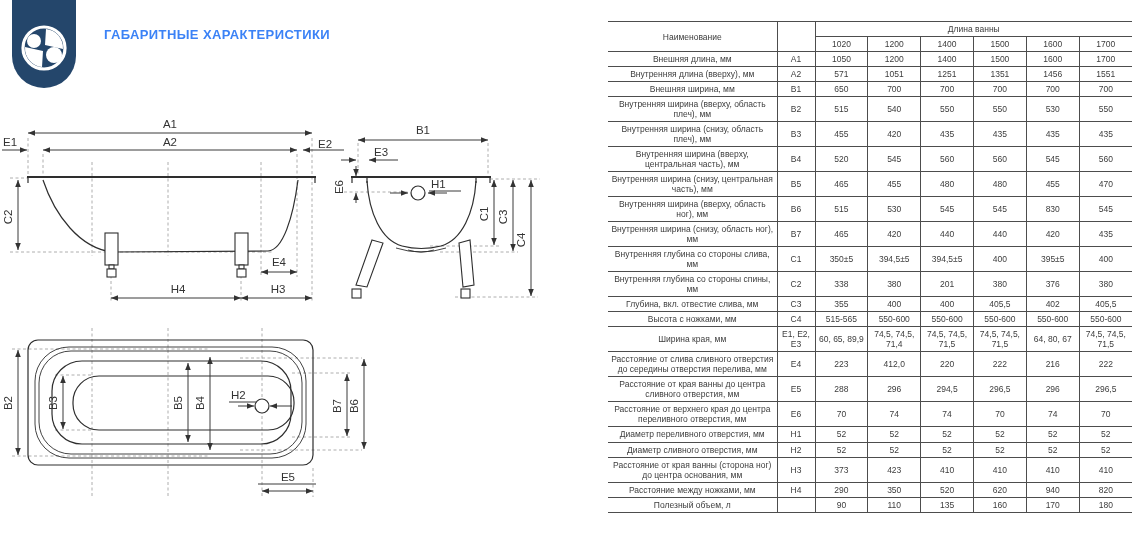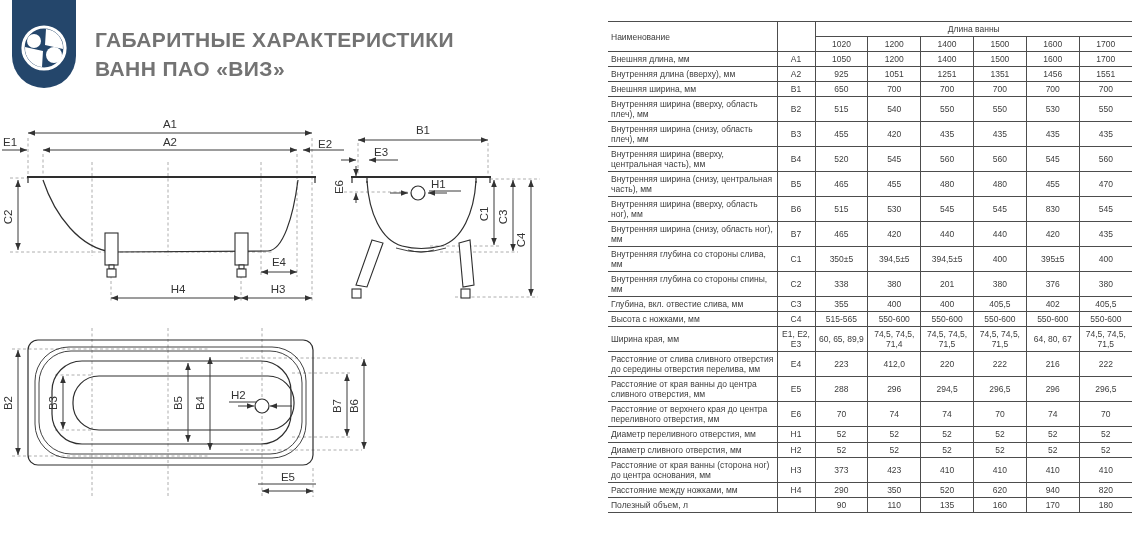--- a/index.html
+++ b/index.html
@@ -7,61 +7,60 @@
     width:1138px;height:538px;position:relative;background:#ffffff;
     font-family:"Liberation Sans",sans-serif;overflow:hidden;color:#3c3c3c;
   }
   
   .logo{
     position:absolute;left:12px;top:0;width:64px;height:88px;
     background:#24466B;border-radius:0 0 32px 32px;
   }
   .logo svg{position:absolute;left:0;top:18px;}
   .title{
-    position:absolute;left:95px;top:26px;
-    font-size:21px;font-weight:bold;line-height:1.38;
-    color:#737373;letter-spacing:0.4px;text-transform:uppercase;
+    position:absolute;left:104px;top:26px;
+    font-size:13px;font-weight:bold;line-height:1.38;
+    color:#3b82f6;letter-spacing:0.4px;text-transform:uppercase;
   }
   
   .drawings{position:absolute;left:0;top:108px;}
   .dim{stroke:#3a3a3a;stroke-width:1;fill:none;}
   .art{stroke:#2e2e2e;stroke-width:1.2;fill:none;}
   .art2{stroke:#2e2e2e;stroke-width:2;fill:none;}
   .thin{stroke:#2e2e2e;stroke-width:0.9;fill:none;}
   .dash{stroke:#9a9a9a;stroke-width:0.8;fill:none;stroke-dasharray:3,2.5;}
   .leg{stroke:#2e2e2e;stroke-width:1.1;fill:#ffffff;}
   .dimtext{font-family:"Liberation Sans",sans-serif;font-size:11.5px;font-weight:500;fill:#333333;}
   
   .table-wrap{position:absolute;left:608px;top:21px;width:524px;}
   table{border-collapse:collapse;width:100%;table-layout:fixed;}
   th,td{
     border-top:1px solid #4d4d4d;border-bottom:1px solid #4d4d4d;
     font-size:8.5px;font-weight:normal;color:#3c3c3c;
     padding:2px 3px;line-height:1.18;vertical-align:middle;
     overflow:hidden;
   }
   th{font-weight:normal;}
-  .cell-name{text-align:left;}
+  .cell-name{text-align:center;}
   .cell-code,.cell-val,.len-th,.group-th{text-align:center;border-left:1px solid #4d4d4d;}
 </style>
 </head>
 <body>
 
 <div class="logo">
   <svg width="64" height="64" viewBox="0 0 64 64">
     <circle cx="32" cy="30" r="21" fill="none" stroke="#ffffff" stroke-width="3.2"></circle>
     <circle cx="22" cy="23" r="7" fill="#ffffff"></circle>
     <circle cx="42" cy="37" r="8" fill="#ffffff"></circle>
     <path d="M34,11 A19,19 0 0 1 51,31 L33,27 Z" fill="#ffffff"></path>
     <path d="M30,49 A19,19 0 0 1 13,29 L31,33 Z" fill="#ffffff"></path>
   </svg>
 </div>
 <div class="title">
   <div>ГАБАРИТНЫЕ ХАРАКТЕРИСТИКИ</div>
-  <div>ВАНН ПАО «ВИЗ»</div>
 </div>
 
 <svg class="drawings" width="600" height="430" viewBox="0 108 600 430">
   <defs>
     <marker id="ar" viewBox="0 0 10 10" refX="10" refY="5" markerWidth="9" markerHeight="7" orient="auto-start-reverse" markerUnits="userSpaceOnUse">
       <path d="M0,1 L10,5 L0,9 Z" fill="#333333"></path>
     </marker>
   </defs>
 
   <g>
@@ -237,21 +236,21 @@
           <td class="cell-val">1050</td>
           <td class="cell-val">1200</td>
           <td class="cell-val">1400</td>
           <td class="cell-val">1500</td>
           <td class="cell-val">1600</td>
           <td class="cell-val">1700</td>
         </tr>
         <tr>
           <td class="cell-name">Внутренняя длина (вверху), мм</td>
           <td class="cell-code">A2</td>
-          <td class="cell-val">925</td>
+          <td class="cell-val">571</td>
           <td class="cell-val">1051</td>
           <td class="cell-val">1251</td>
           <td class="cell-val">1351</td>
           <td class="cell-val">1456</td>
           <td class="cell-val">1551</td>
         </tr>
         <tr>
           <td class="cell-name">Внешняя ширина, мм</td>
           <td class="cell-code">B1</td>
           <td class="cell-val">650</td>

